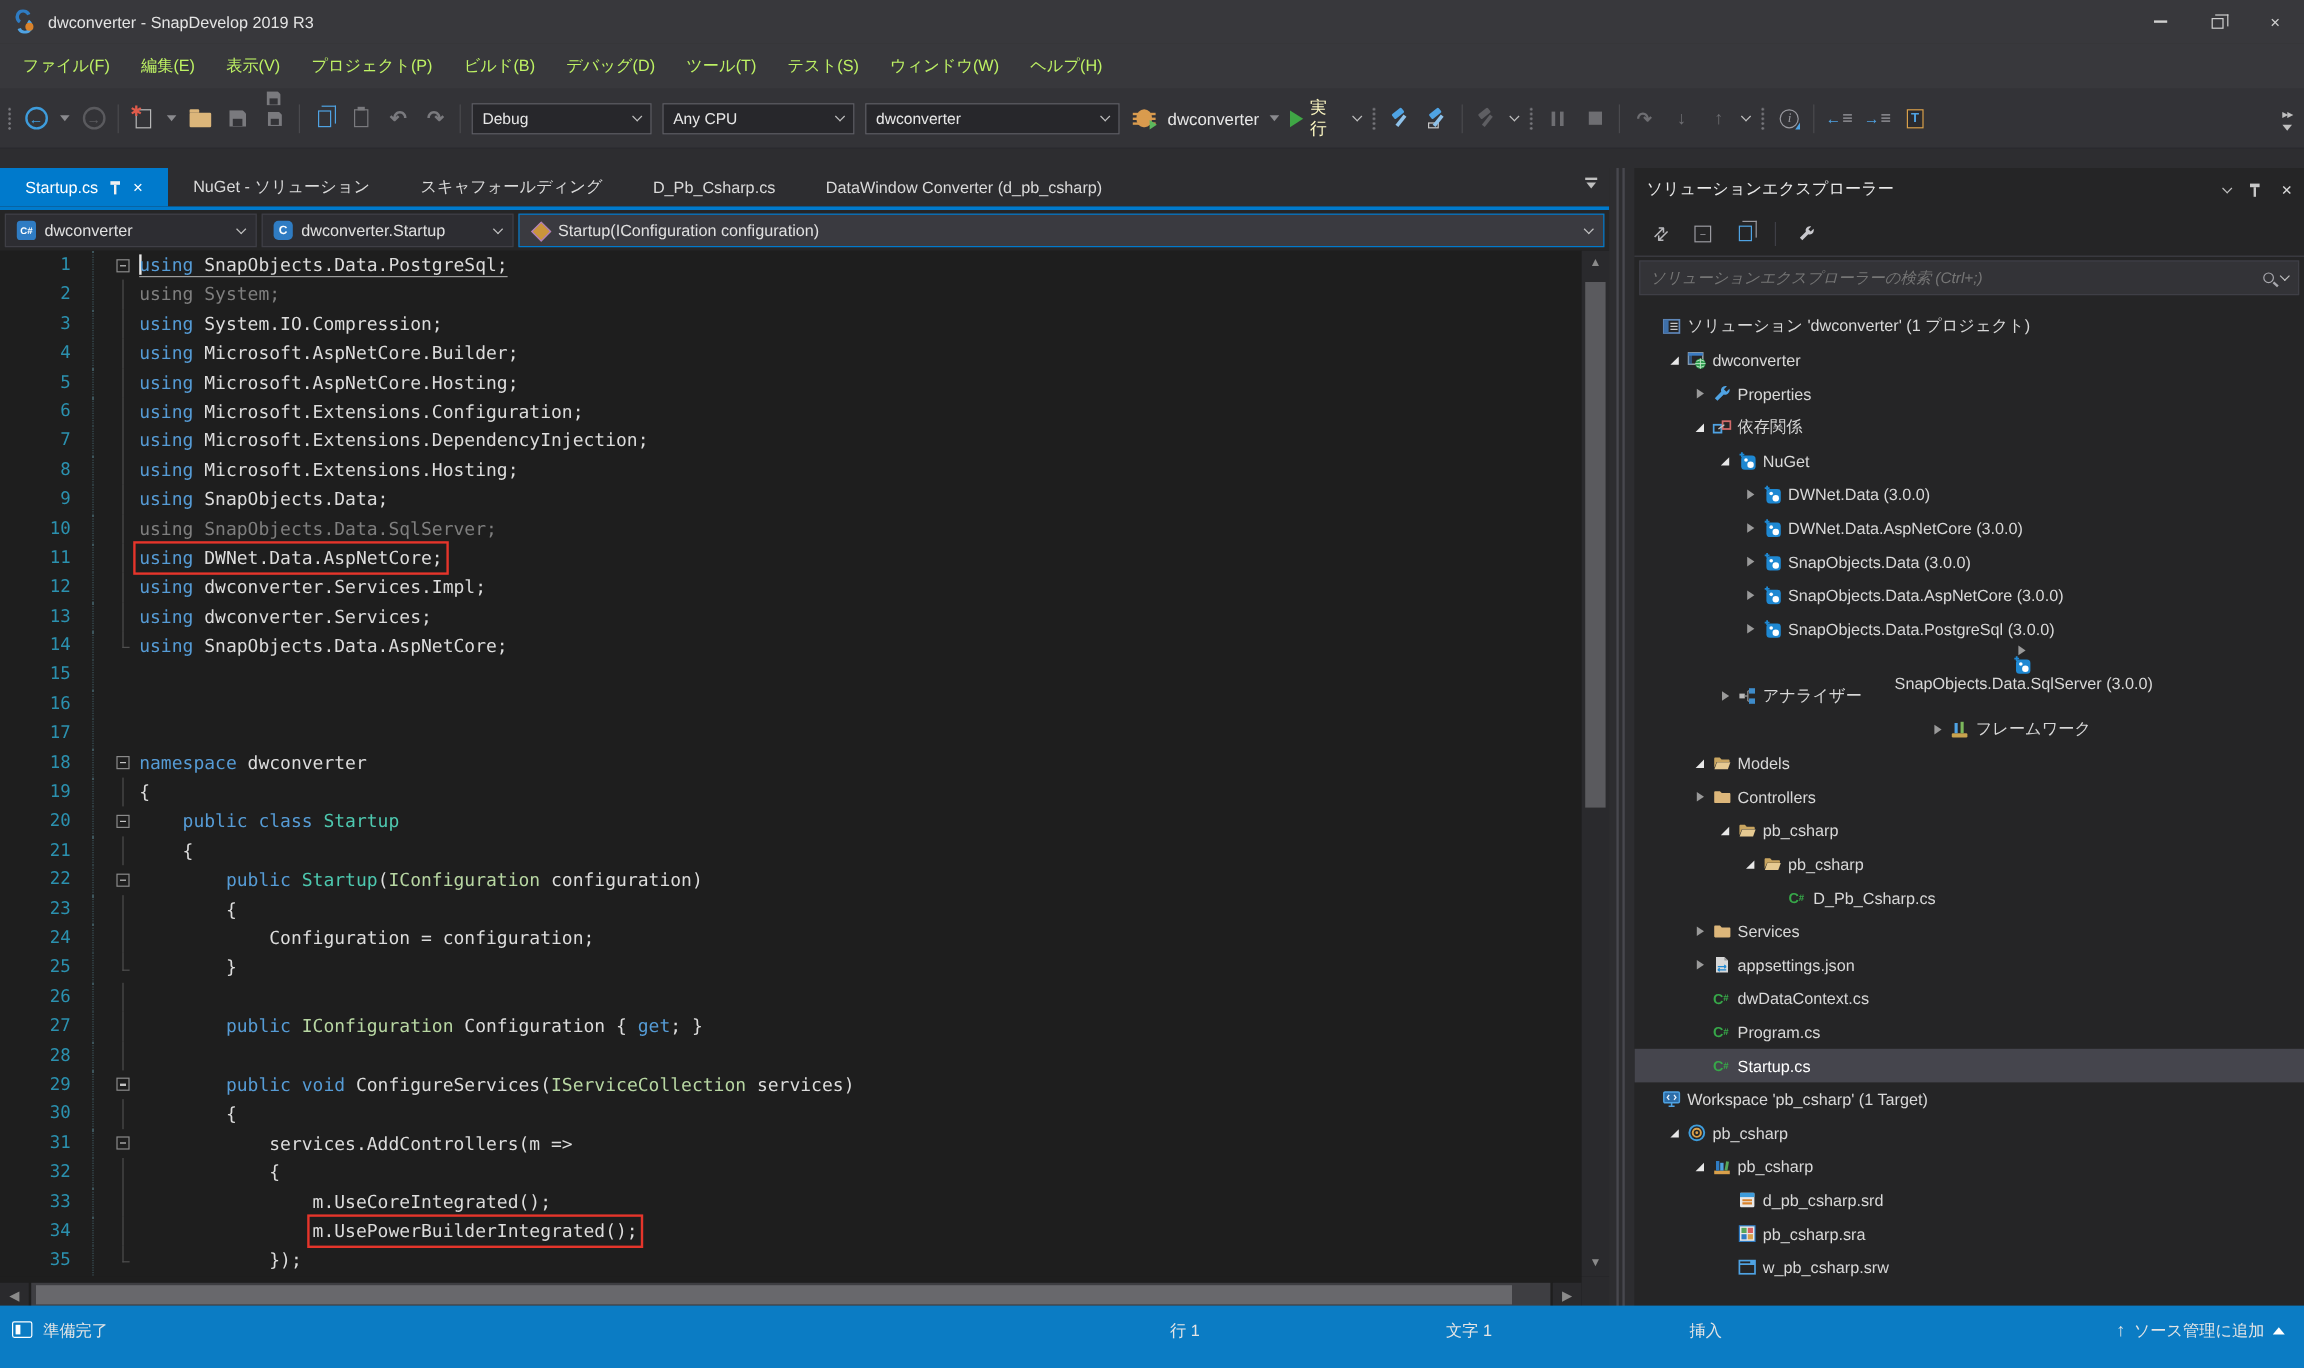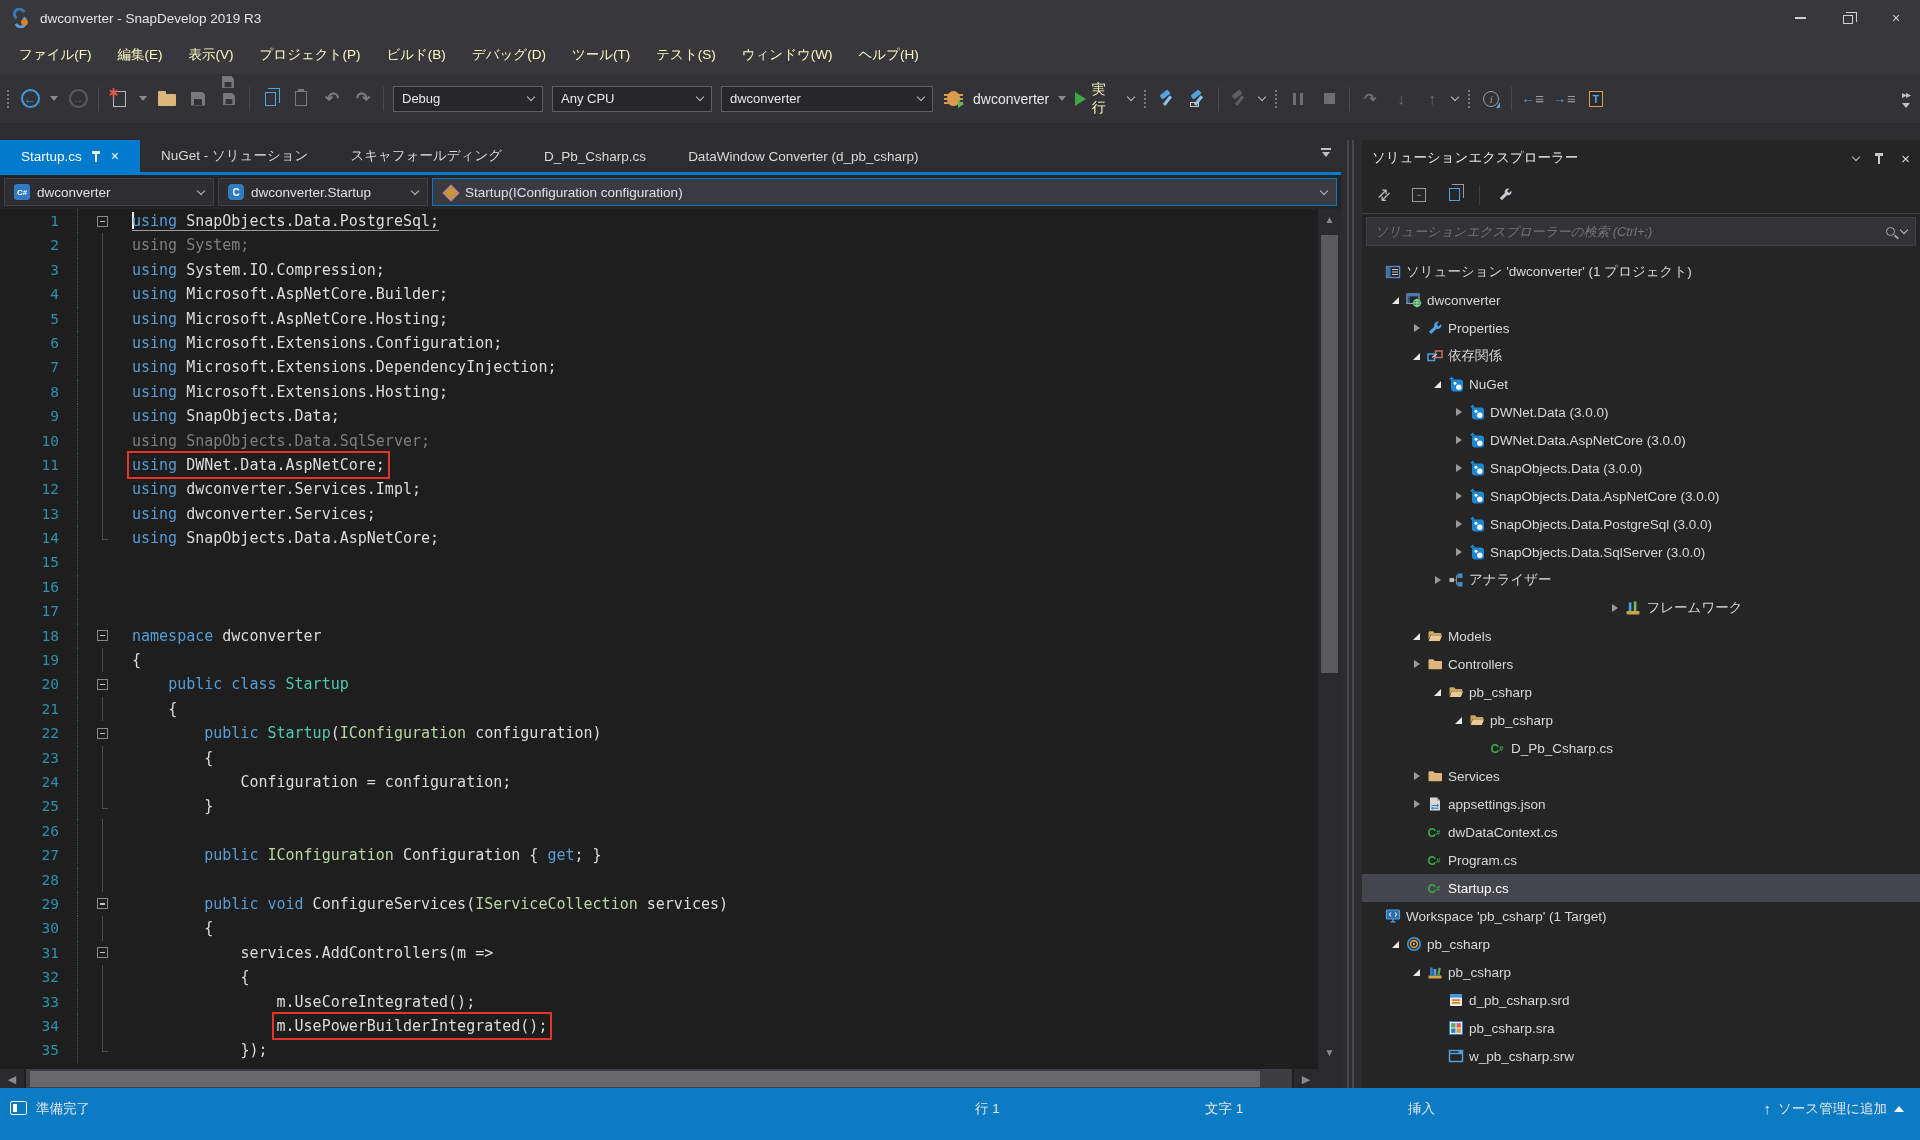--- a/index.html
+++ b/index.html
@@ -17,21 +17,21 @@
   .logo{width:20px;height:20px;margin:0 10px 0 10px;flex:none}
   .title-text{font-size:13.5px;color:#E4E4E4}
   .win-btns{margin-left:auto;display:flex;height:100%}
   .win-btn{width:48px;height:100%;display:flex;align-items:center;justify-content:center;color:#D0D0D0;font-size:14px}
   .ic-min{width:11px;height:1.5px;background:#D0D0D0}
   .ic-max{width:10px;height:9px;border:1.2px solid #D0D0D0;position:relative;margin-top:2px}
   .ic-max::before{content:"";position:absolute;left:1.5px;top:-4px;width:10px;height:9px;border:1.2px solid #D0D0D0;border-bottom:none;border-left:none}
 
   
   .menubar{position:absolute;left:0;top:36px;right:0;height:38px;background:#38383C;display:flex;align-items:stretch;padding-left:6px}
-  .menu-item{padding:0 13px;line-height:38px;font-size:13.5px;color:#fef9c3;cursor:default}
+  .menu-item{padding:0 13px;line-height:38px;font-size:13.5px;color:#bef264;cursor:default}
 
   
   .toolbar{position:absolute;left:0;top:74px;right:0;height:50px;background:#333337;display:flex;align-items:center;gap:9px;padding:0 6px;border-bottom:1px solid #2A2A2D}
   .grip{width:4px;height:20px;background-image:radial-gradient(#77777c 1px,transparent 1.2px);background-size:4px 4px;flex:none}
   .tb-sep{width:1px;height:24px;background:#4A4A4E;flex:none}
   .tb-ico{display:flex;align-items:center;justify-content:center;width:22px;height:26px;flex:none;font-size:15px}
   .navcirc{width:19px;height:19px;border-radius:50%;border:2px solid #3E9CDB;color:#3E9CDB;display:flex;align-items:center;justify-content:center;font-size:12px;font-weight:bold}
   .navcirc.dis{border-color:#5A5A5E;color:#5A5A5E}
   .chev{width:6px;height:6px;border-right:1.5px solid #C0C0C0;border-bottom:1.5px solid #C0C0C0;transform:rotate(45deg);display:inline-block;margin-top:-3px}
   .tri-down{width:0;height:0;border-left:4px solid transparent;border-right:4px solid transparent;border-top:5px solid #C0C0C0;display:inline-block}
@@ -100,21 +100,21 @@
   
   .code-area{position:absolute;left:0;top:69px;right:23px;bottom:34px;background:var(--editor_bg);overflow:hidden;font-family:"DejaVu Sans Mono","Liberation Mono",monospace;font-size:15px}
   .cl{display:flex;height:24.4px;line-height:24.4px;white-space:pre}
   .ln-num{width:68px;flex:none;text-align:right;padding-right:9px;color:var(--line_number);font-size:14.5px}
   .fold{width:44px;flex:none;position:relative}
   .fold::before{content:"";position:absolute;left:9px;top:0;bottom:0;border-left:1px dotted #3D555C}
   .fbox{position:absolute;left:29px;top:6.5px;width:11px;height:11px;border:1px solid #8A8A8A;background:var(--editor_bg)}
   .fbox::after{content:"";position:absolute;left:2px;right:2px;top:4px;height:1.2px;background:#C4C4C4}
   .fline{position:absolute;left:34px;top:0;bottom:0;width:1px;background:#4F4F4F}
   .fend{position:absolute;left:34px;top:0;height:58%;width:6px;border-left:1px solid #4F4F4F;border-bottom:1px solid #4F4F4F}
-  .lcode{margin-left:20px}
+  .lcode{margin-left:4px}
   .c-k{color:var(--keyword)} .c-t{color:var(--code_text)} .c-g{color:var(--comment_gray)}
   .c-y{color:var(--type)} .c-i{color:var(--interface)}
   .rbox{outline:2px solid var(--highlight_box);outline-offset:3px}
   .caret{display:inline-block;width:2px;height:17px;background:#E8E8E8;vertical-align:-3px;margin-right:-2px}
   .cur-underline{border-bottom:1px solid #9D9D9D}
 
   
   .v-scroll{position:absolute;right:0;top:69px;bottom:34px;width:23px;background:#2A2A2D}
   .v-thumb{position:absolute;left:3px;right:3px;top:26px;height:438px;background:#5A5A5E}
   .v-arr{position:absolute;left:0;right:0;height:18px;color:#8A8A8A;font-size:10px;text-align:center;line-height:18px}
@@ -583,21 +583,21 @@
             <span class="ticon">
               <svg viewBox="0 0 16 16">
                 <rect x="3" y="3.5" width="12" height="12" rx="3" fill="#1E88D2"></rect>
                 <circle cx="10.8" cy="11.3" r="2.7" fill="#fff"></circle>
                 <circle cx="7" cy="7.3" r="1.5" fill="#fff"></circle>
                 <path d="M3.6 0.8v4M1.6 2.8h4" stroke="#1E88D2" stroke-width="1.5"></path>
               </svg>
             </span>
             <span class="tlabel">SnapObjects.Data.PostgreSql (3.0.0)</span>
           </div>
-          <div class="trow" style="padding-left: 88px;">
+          <div class="trow" style="padding-left: 88px; flex-direction: column;">
             <span class="tarr">
               <span class="col"></span>
             </span>
             <span class="ticon">
               <svg viewBox="0 0 16 16">
                 <rect x="3" y="3.5" width="12" height="12" rx="3" fill="#1E88D2"></rect>
                 <circle cx="10.8" cy="11.3" r="2.7" fill="#fff"></circle>
                 <circle cx="7" cy="7.3" r="1.5" fill="#fff"></circle>
                 <path d="M3.6 0.8v4M1.6 2.8h4" stroke="#1E88D2" stroke-width="1.5"></path>
               </svg>

